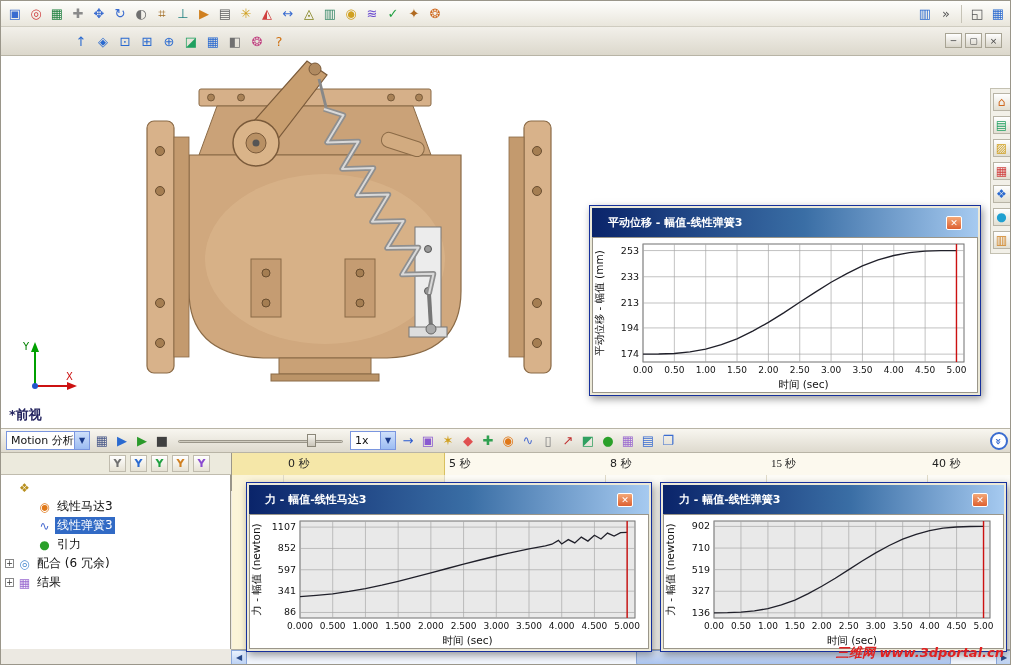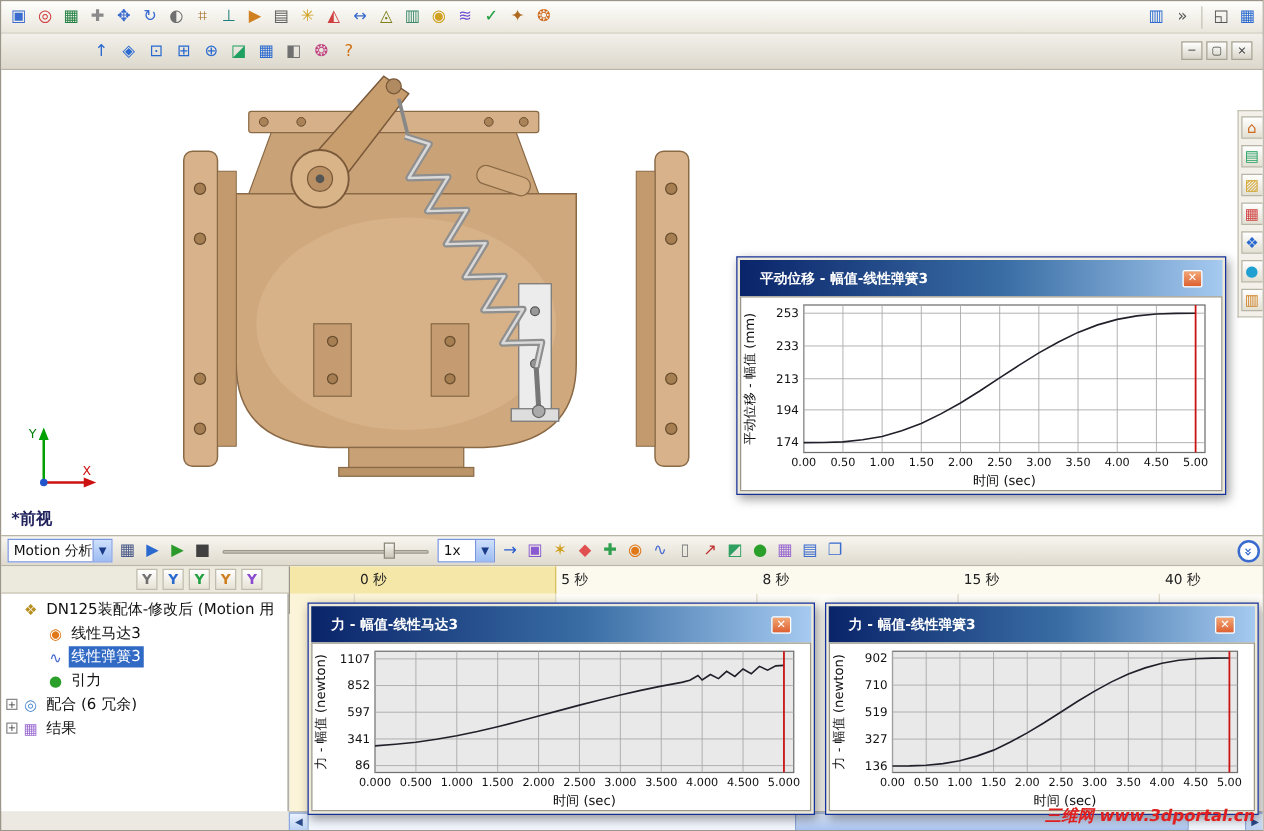--- a/index.html
+++ b/index.html
@@ -436,31 +436,30 @@
         <div class="mtick" style="left: 567.2px;"></div>
         <div class="mtick" style="left: 599.4px;"></div>
         <div class="mtick" style="left: 631.6px;"></div>
         <div class="mtick" style="left: 663.8px;"></div>
         <div class="Mtick" style="left: 696px;"></div>
         <div class="mtick" style="left: 728.2px;"></div>
         <div class="mtick" style="left: 760.4px;"></div>
         <div class="tlab" style="left: 56px;">0 秒</div>
         <div class="tlab" style="left: 217px;">5 秒</div>
         <div class="tlab" style="left: 378px;">8 秒</div>
-        <div class="tlab" style="left: 539px;">15 秒</div>
+        <div class="tlab" style="left: 539px; font-family: Liberation Serif, serif;">15 秒</div>
         <div class="tlab" style="left: 700px;">40 秒</div>
       </div>
   </div>
 
   <div class="tree">
 
   <div class="trow d0">
         <span class="expander"></span>
         <span class="ticn g" style="color: rgb(184, 144, 32);">❖</span>
-        <span class="tlabel">DN125装配体-修改后 (Motion 用</span>
       </div>
       <div class="trow d1">
         <span class="expander"></span>
         <span class="ticn g" style="color: rgb(224, 120, 24);">◉</span>
         <span class="tlabel">线性马达3</span>
       </div>
       <div class="trow selected d1">
         <span class="expander"></span>
         <span class="ticn g" style="color: rgb(74, 108, 208);">∿</span>
         <span class="tlabel">线性弹簧3</span>

